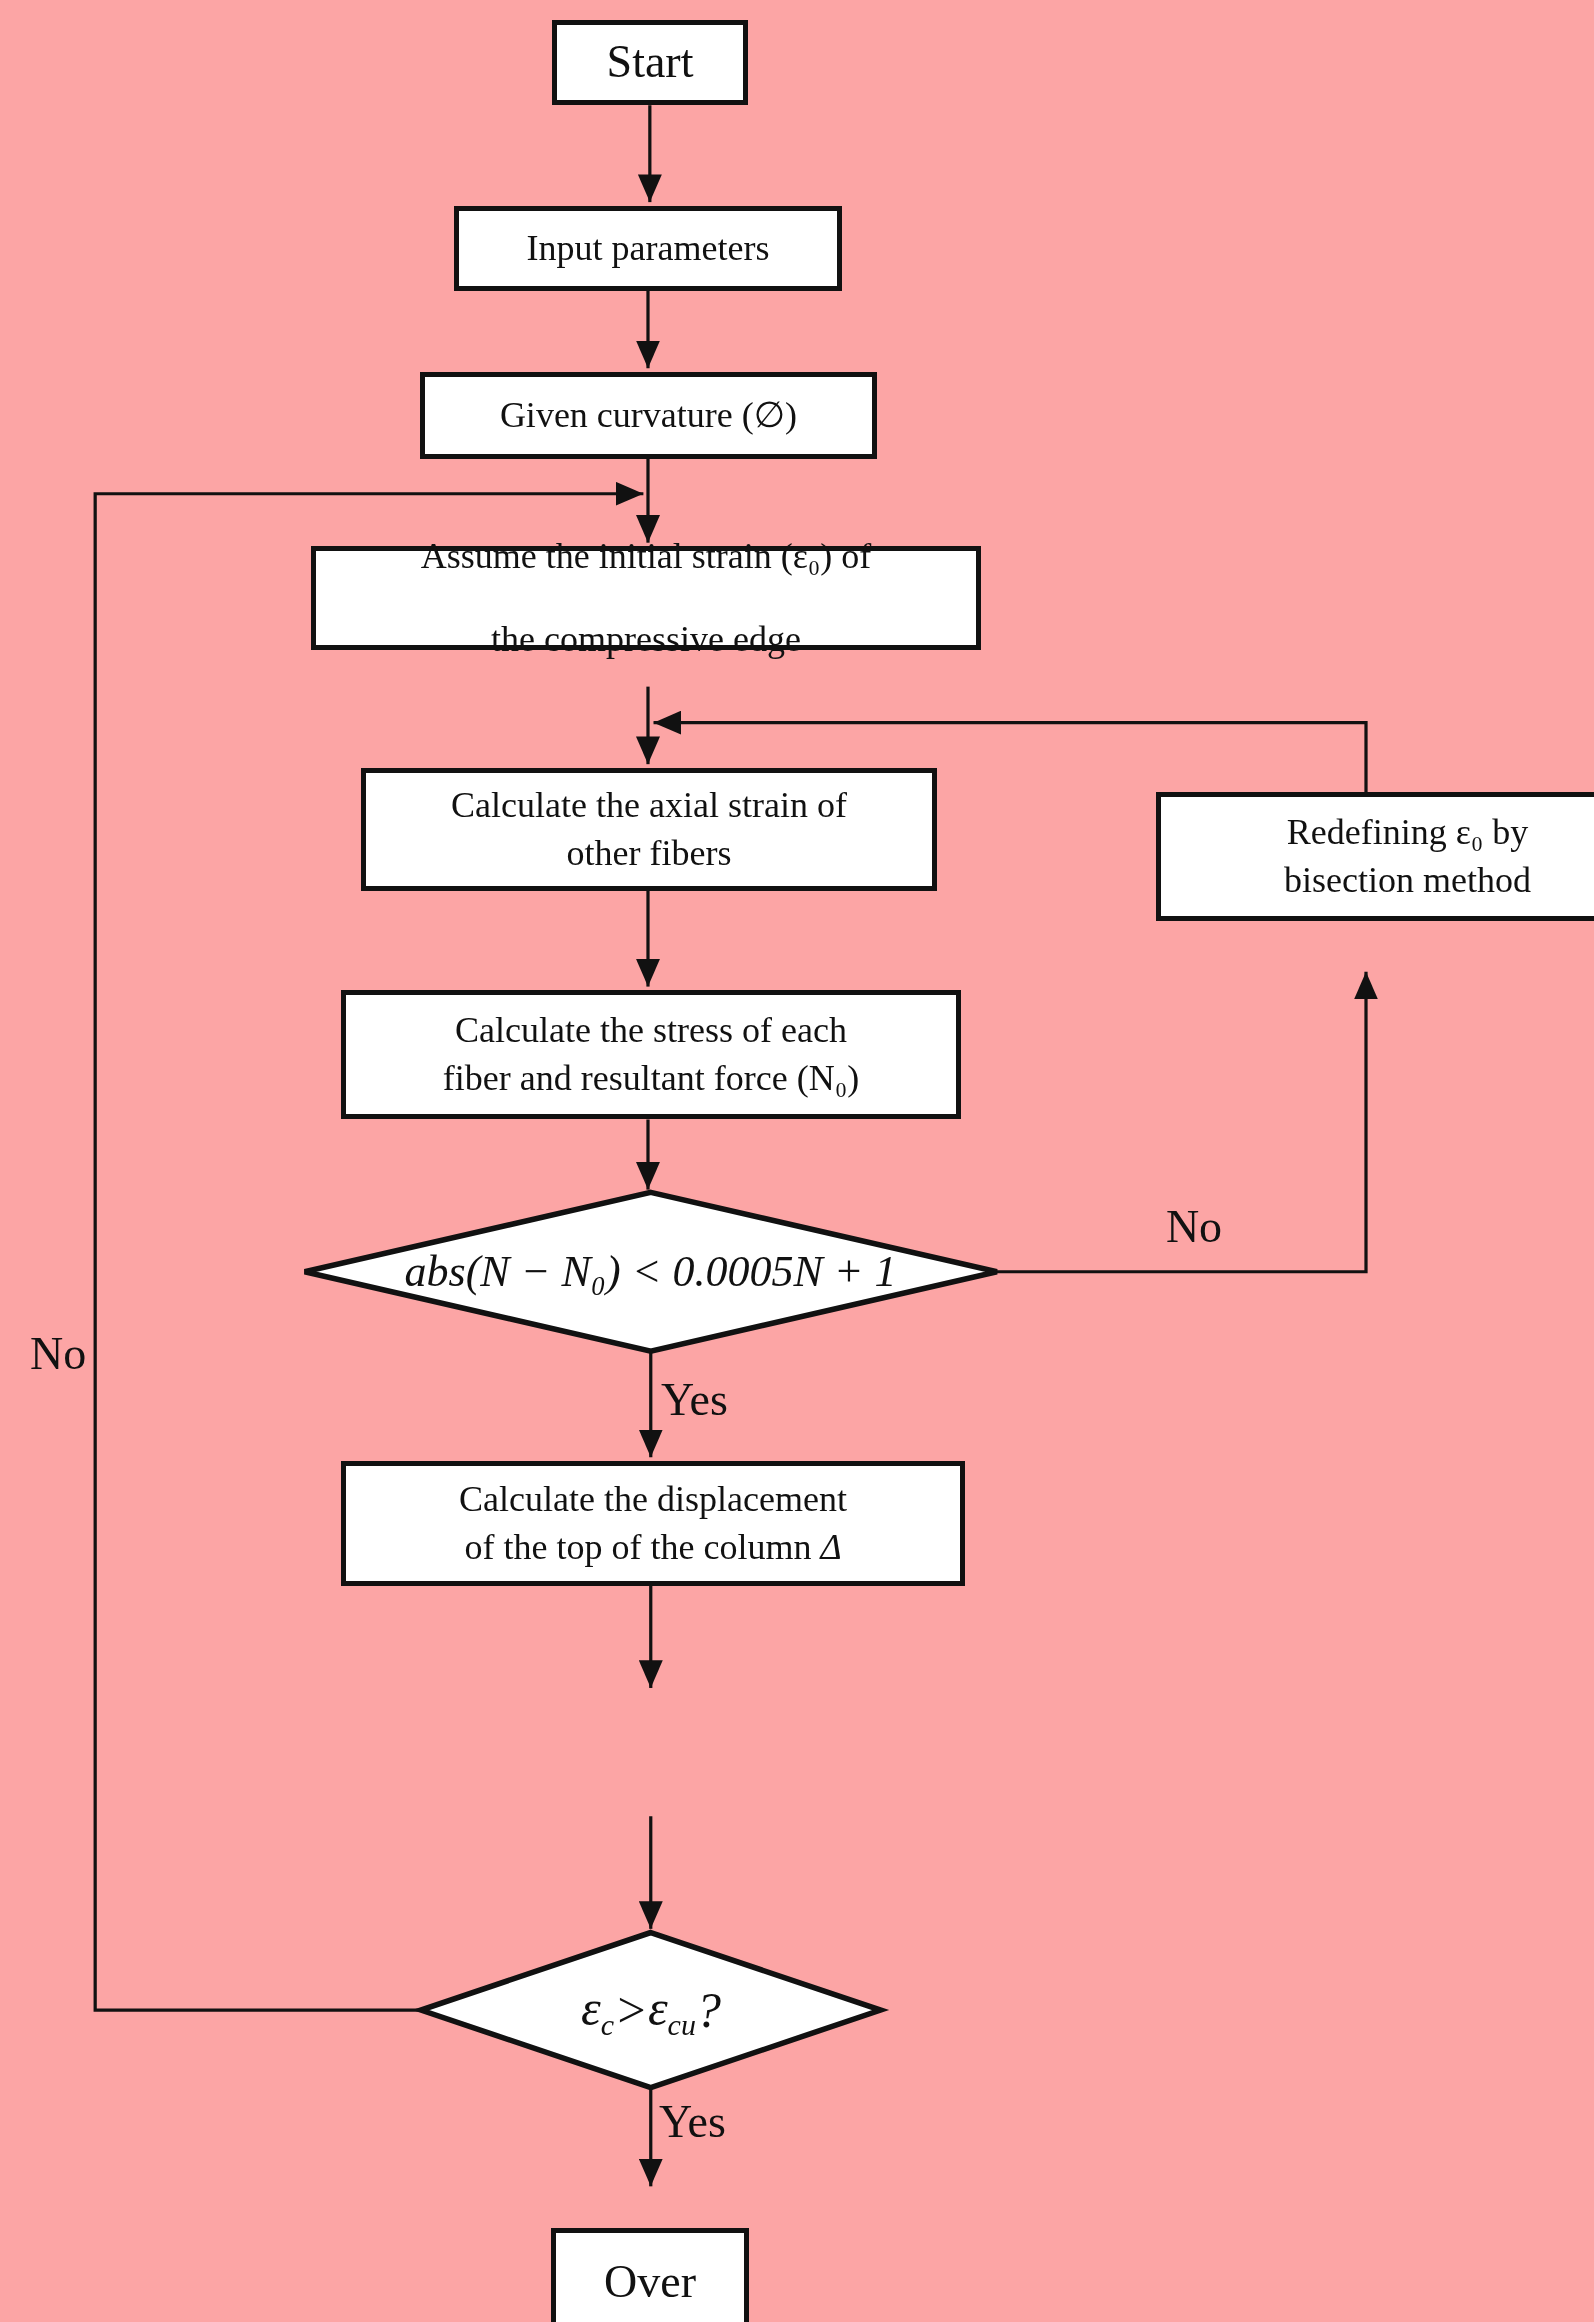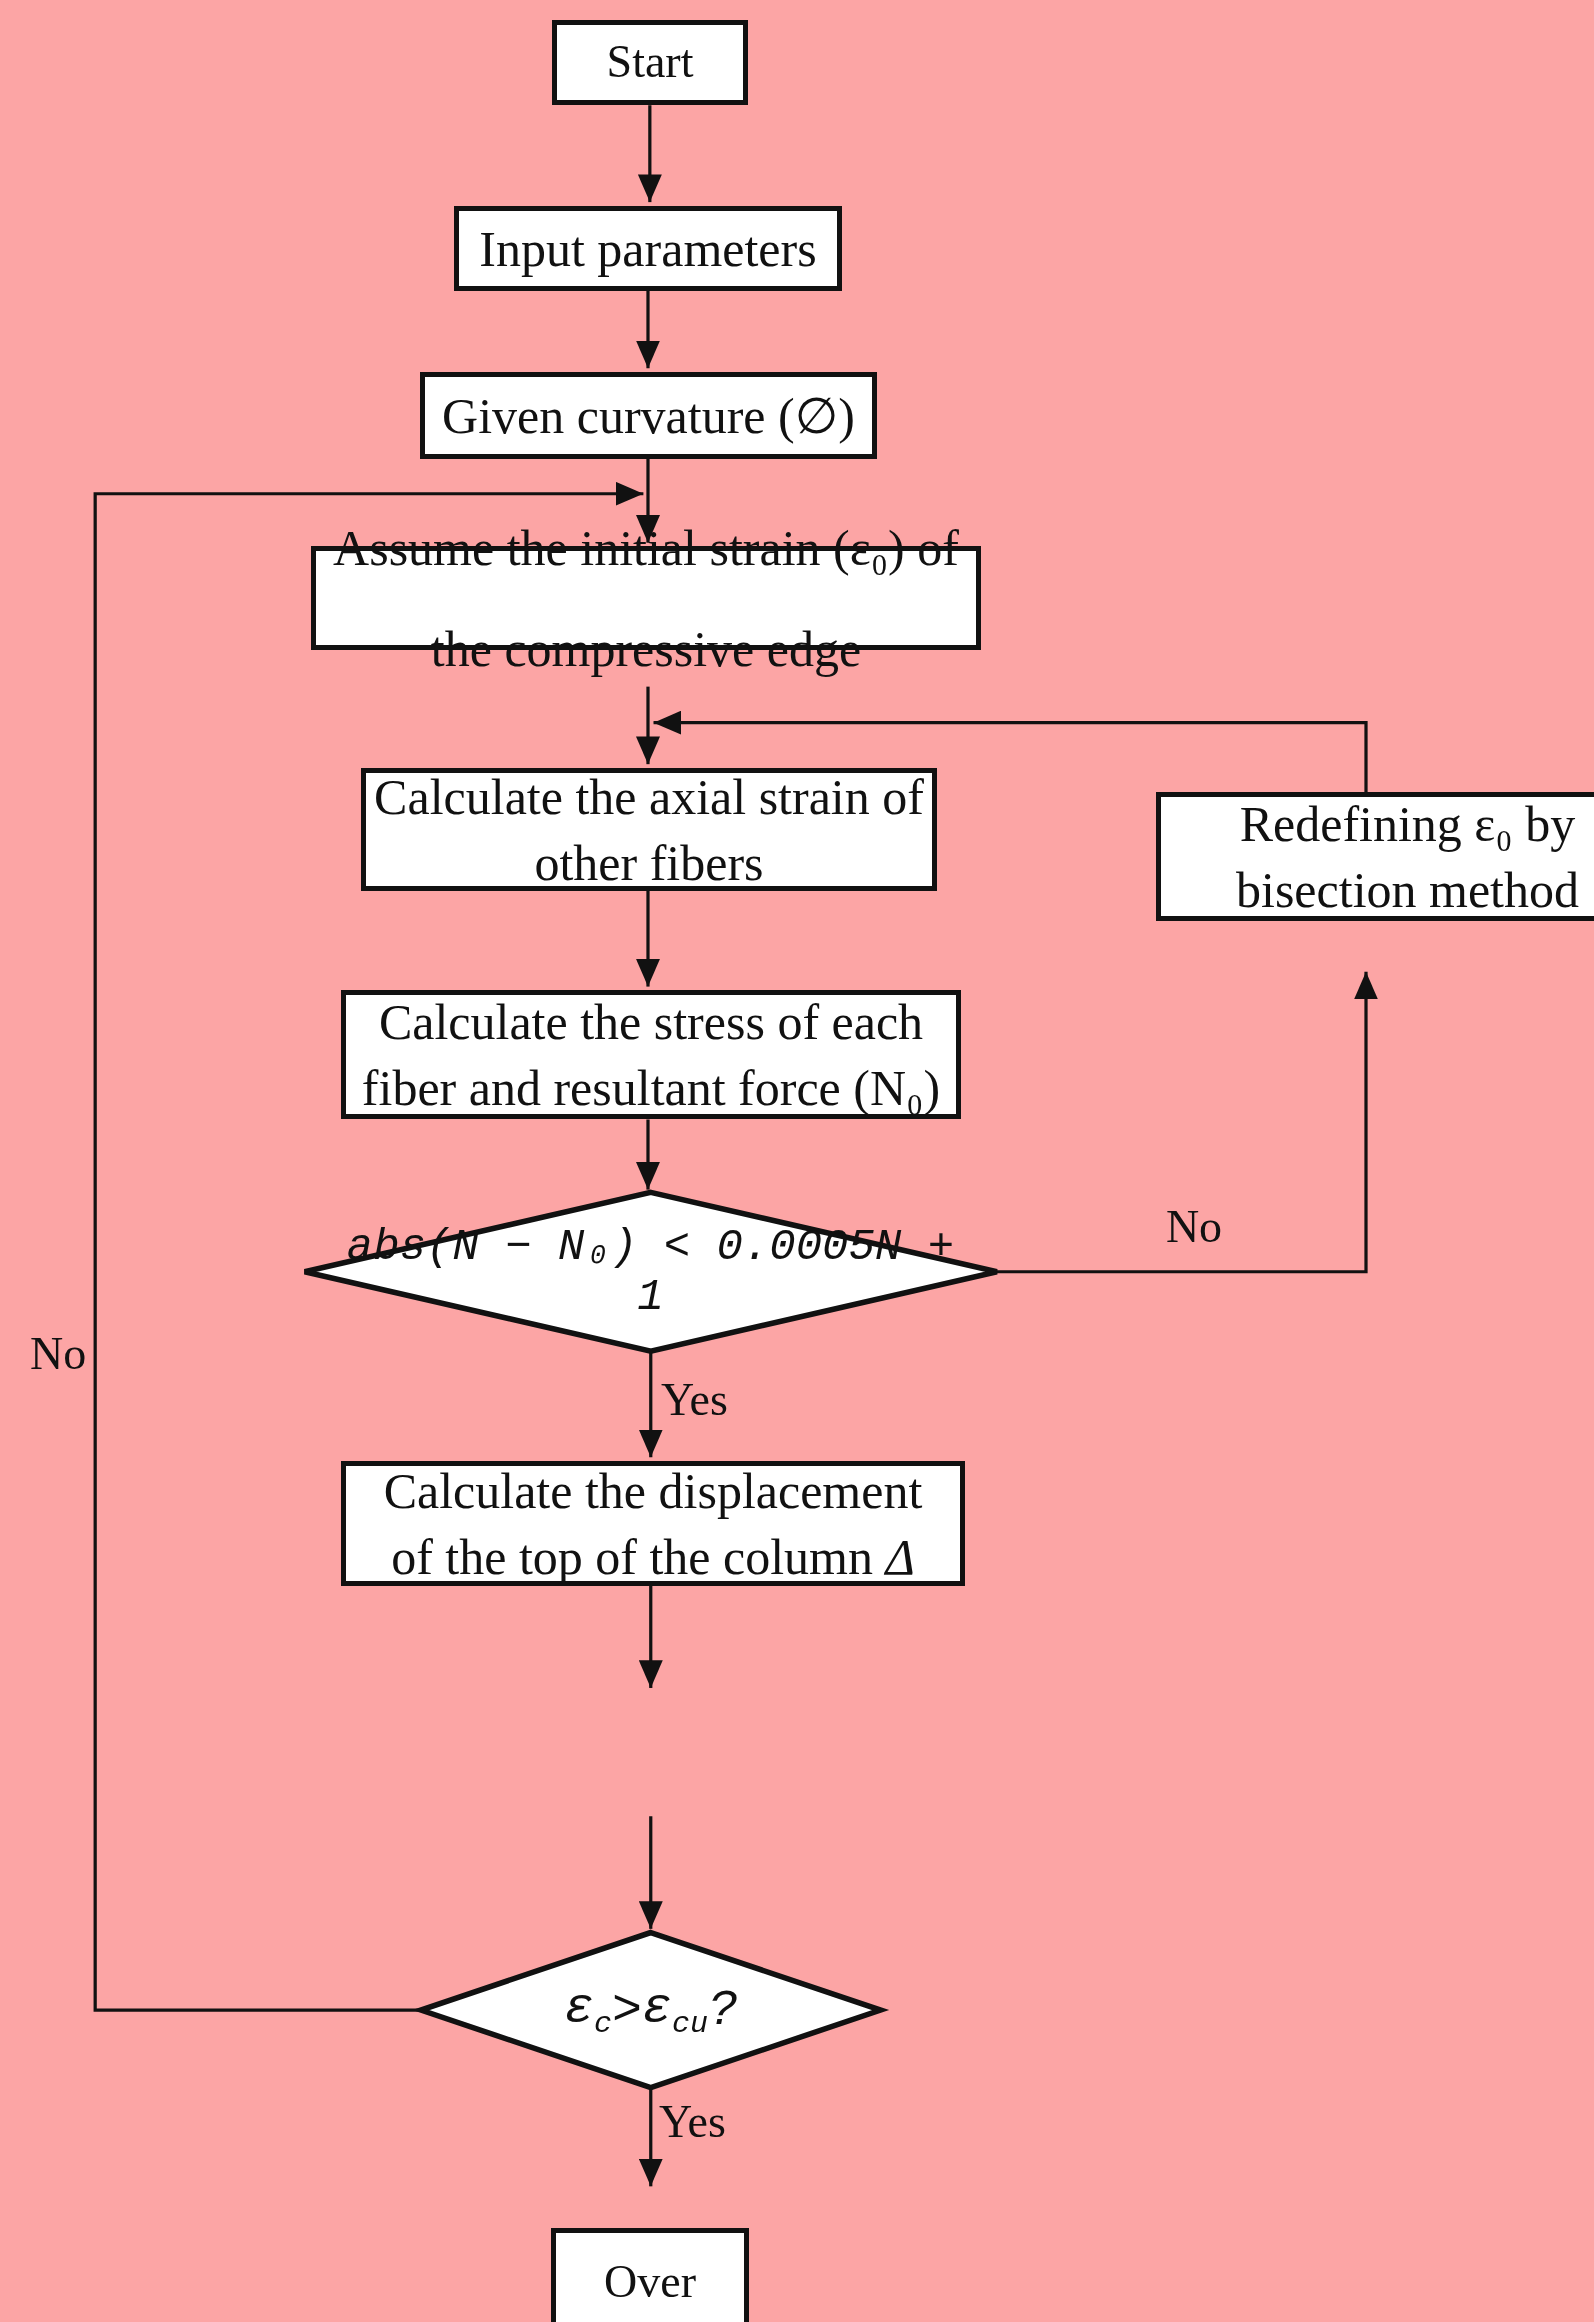--- a/index.html
+++ b/index.html
@@ -5,26 +5,26 @@
   html,body { margin:0; padding:0; background:#ffffff; }
   .canvas {
     position:relative; width:1595px; height:2322px; background:#fca5a5;
     font-family:"Liberation Serif","DejaVu Serif",serif; color:#111111;
   }
   .wires { position:absolute; left:0; top:0; width:1595px; height:2322px; }
   .box {
     position:absolute; box-sizing:border-box; background:#ffffff;
     border:5.5px solid #111111; display:flex; flex-direction:column;
     align-items:center; justify-content:center; text-align:center;
-    font-size:50px; line-height:1.32;
+    font-size:36px; line-height:1.32;
   }
   .terminal { font-size:46px; }
   .dtext {
     position:absolute; display:flex; align-items:center; justify-content:center;
-    text-align:center; background:transparent;font-family:Liberation Mono, monospace;
+    text-align:center; background:transparent;
   }
   .formula { font-style:italic; font-size:44px; }
   .d2 { font-size:50px; font-style:italic; }
   .lbl { position:absolute; font-size:46px; }
   .it { font-style:italic; }
   .sub { font-size:0.6em; vertical-align:-0.32em; }
   .row { display:block; }
 </style>
 </head>
 <body>

